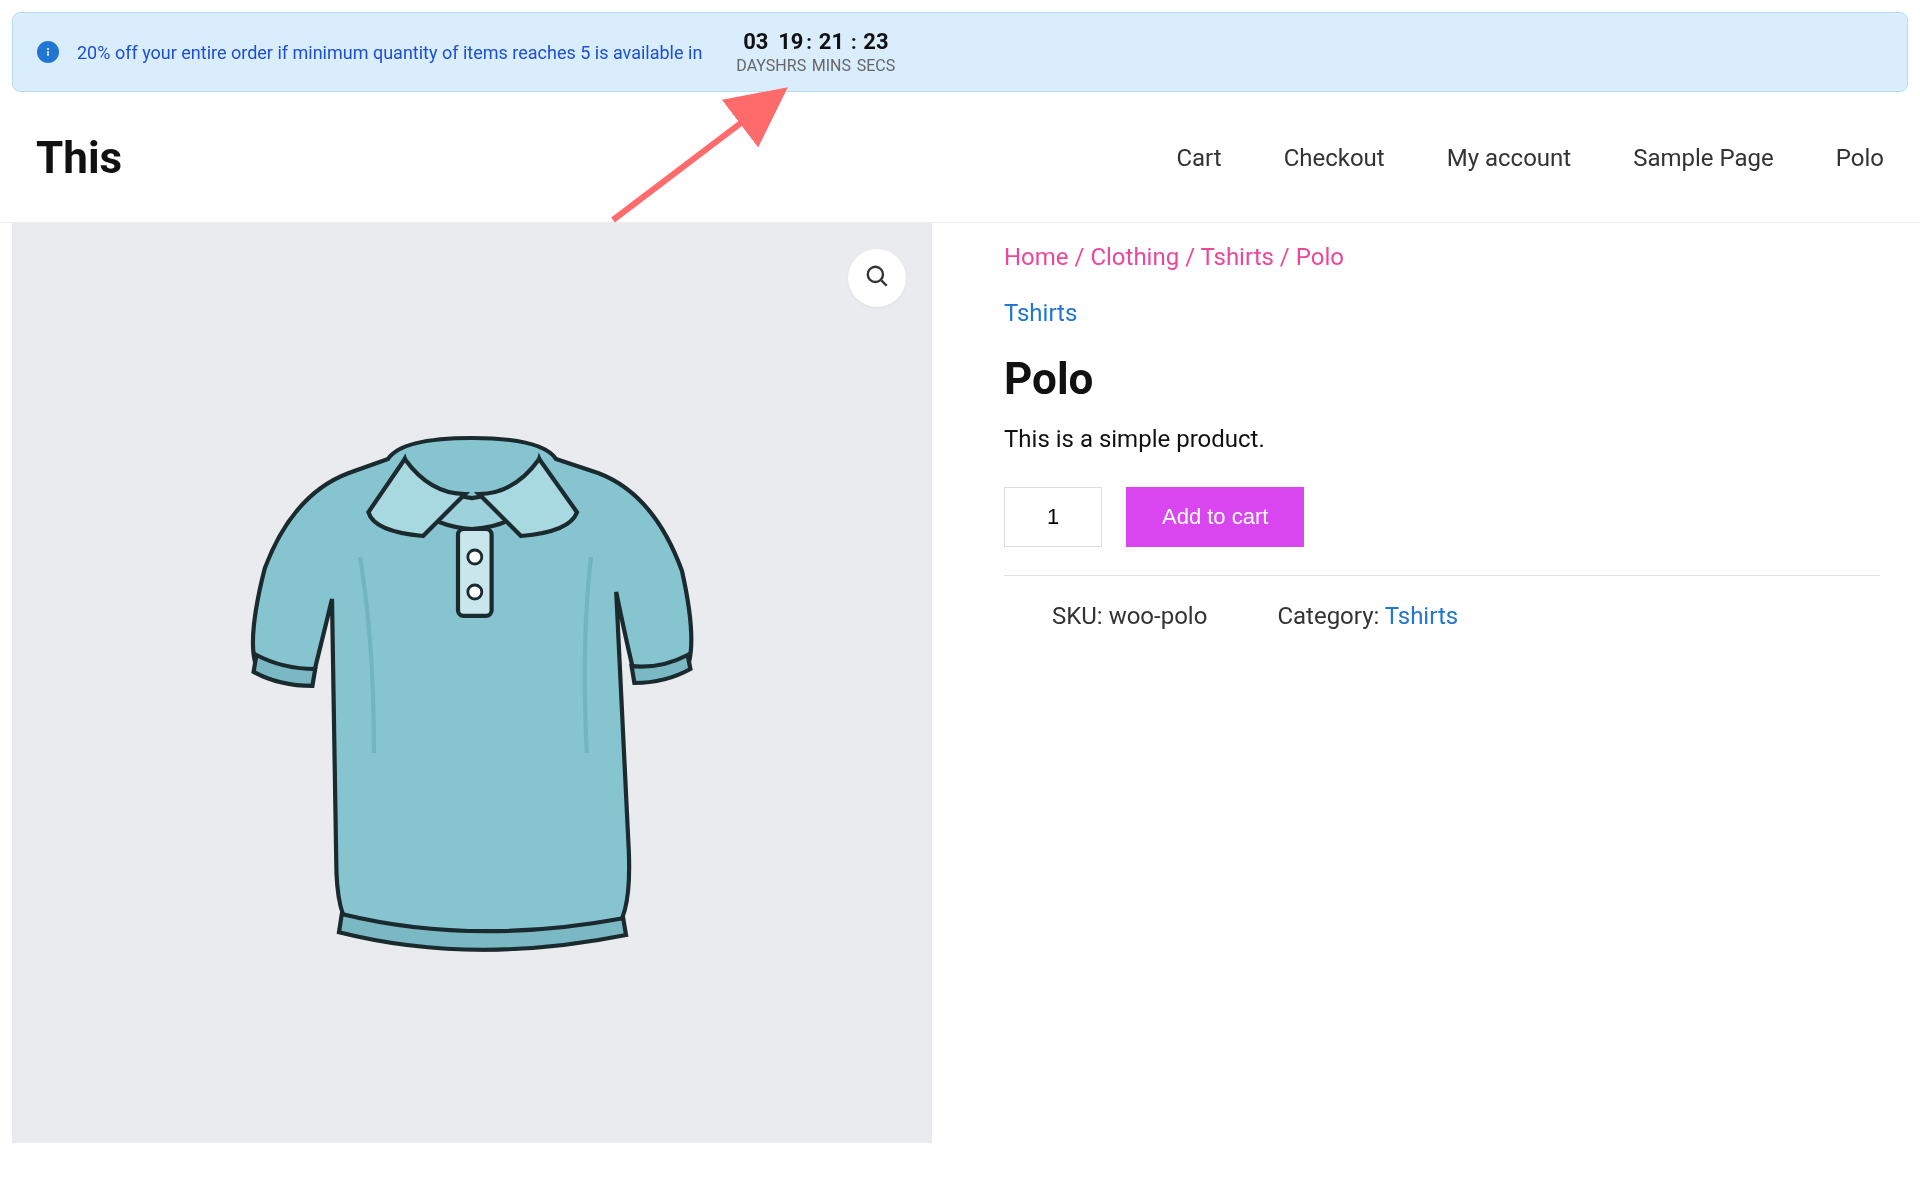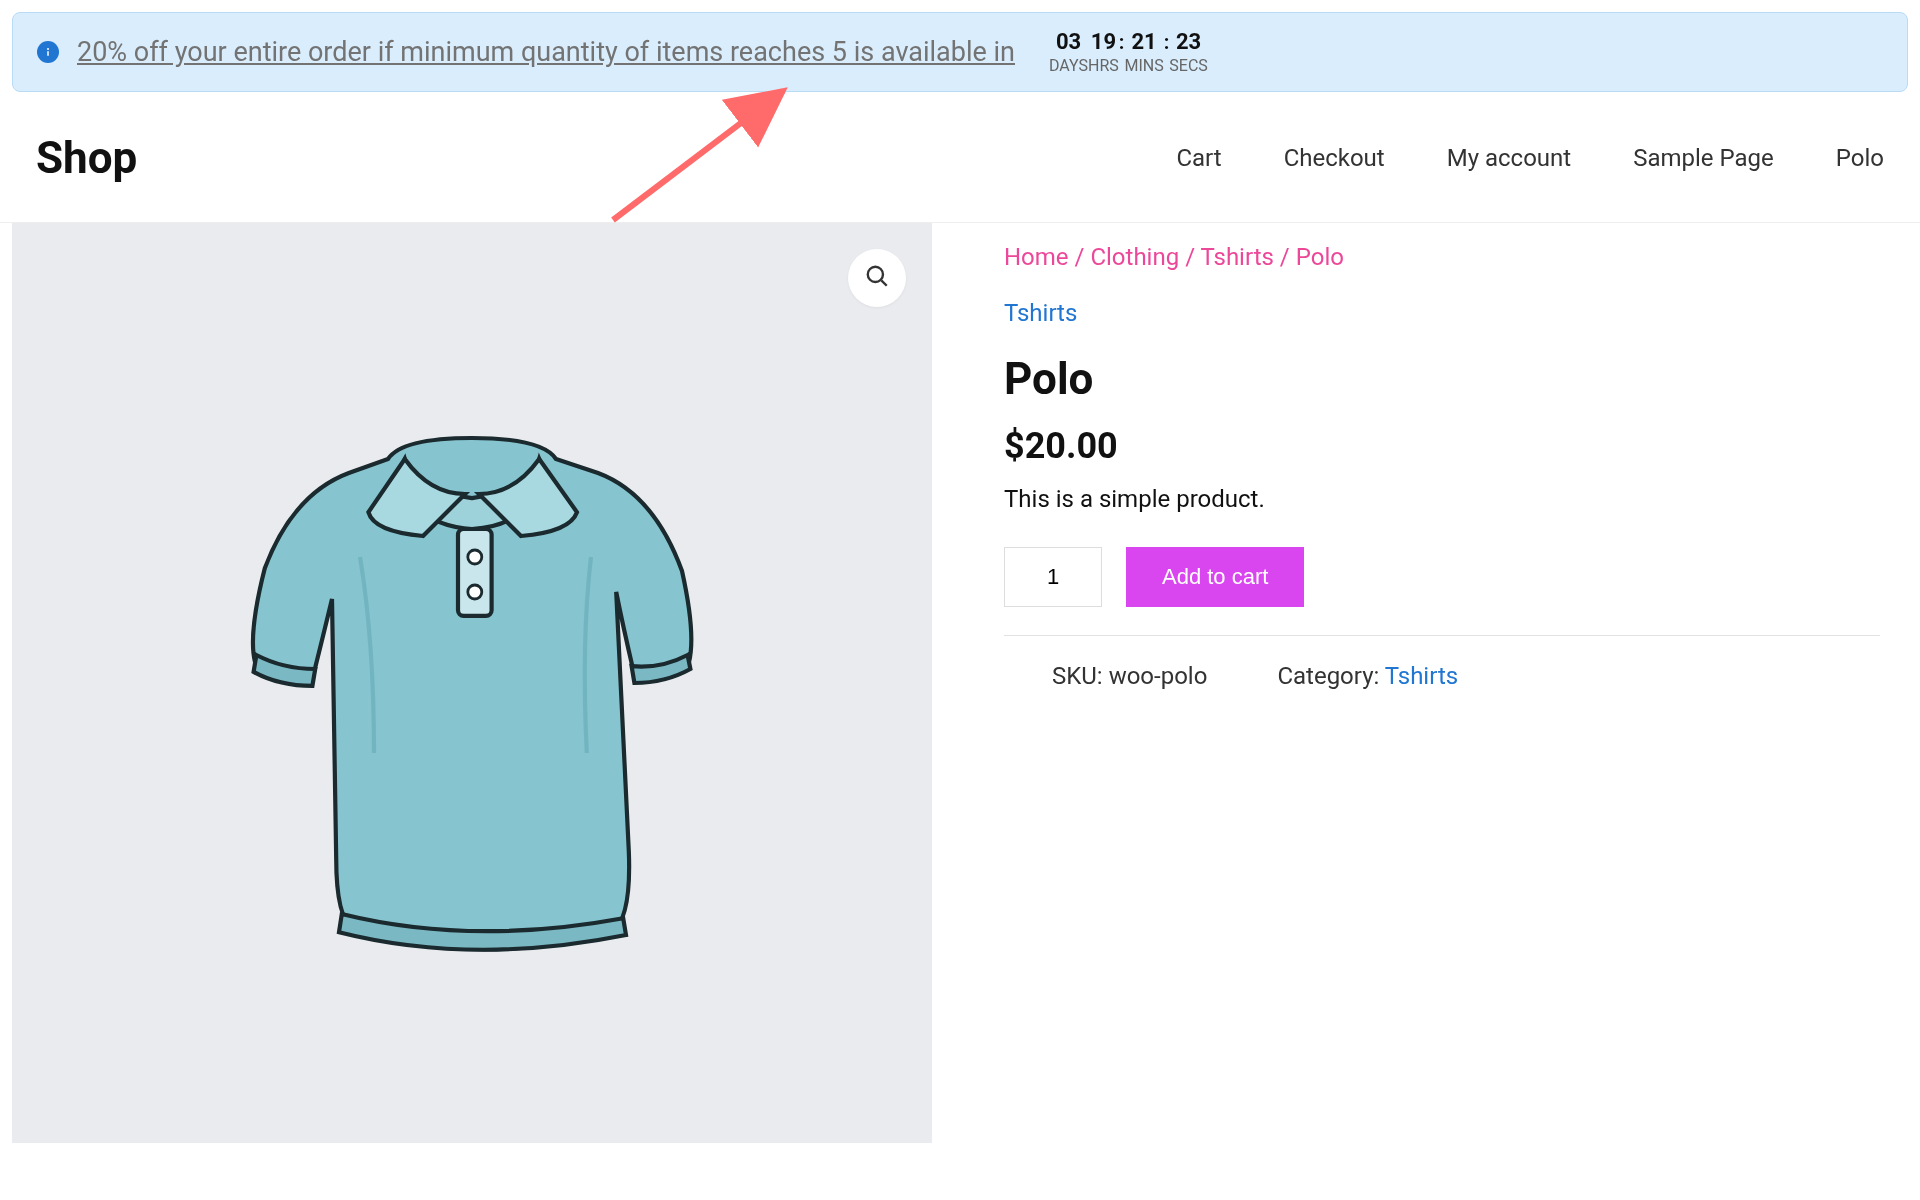--- a/index.html
+++ b/index.html
@@ -26,24 +26,23 @@
       height: 22px;
       border-radius: 50%;
       background: #2176d2;
       display: flex;
       align-items: center;
       justify-content: center;
       flex-shrink: 0;
     }
     .info-icon svg { width: 12px; height: 12px; }
     .promo-text {
-      font-size: 27px;
-      color: #737373;
+      font-size: 18px;
+      color: #1d4ed8;
       font-weight: 400;
-      text-decoration: underline;
     }
     .countdown {
       display: flex;
       align-items: flex-start;
       gap: 0;
       margin-left: 16px;
     }
     .cd-block {
       display: flex;
       flex-direction: column;
@@ -219,21 +218,21 @@
     </div>
     <span class="cd-sep">:</span>
     <div class="cd-block">
       <span class="cd-val">23</span>
       <span class="cd-lbl">SECS</span>
     </div>
   </div>
 </div>
 
 <div class="header">
-  <div class="brand">Shop</div>
+  <div class="brand">This</div>
   <nav class="nav">
     <a href="#">Cart</a>
     <a href="#">Checkout</a>
     <a href="#">My account</a>
     <a href="#">Sample Page</a>
     <a href="#">Polo</a>
   </nav>
 </div>
 
 <div class="main">
@@ -261,21 +260,20 @@
       <path d="M 285 120 Q 278 180 282 260" fill="none" stroke="#5ea5b2" stroke-width="3" opacity="0.5"></path>
     </svg>
   </div>
 
   <div class="product-details">
     <div class="breadcrumb">
       <span class="bc-item">Home</span><span class="bc-item"> / </span><span class="bc-item">Clothing</span><span class="bc-item"> / </span><span class="bc-item">Tshirts</span><span class="bc-item"> / </span><span class="bc-item">Polo</span>
     </div>
     <a href="#" class="cat-link">Tshirts</a>
     <h1 class="title">Polo</h1>
-    <div class="price">$20.00</div>
     <div class="desc">This is a simple product.</div>
     <div class="cart-row">
       <input class="qty-input" type="text" value="1" style="">
       <button class="add-btn">Add to cart</button>
     </div>
     <div class="divider"></div>
     <div class="meta">
       <span class="lbl">SKU: </span><span class="val">woo-polo</span><span class="gap"></span><span class="lbl">Category: </span><a href="#" class="link">Tshirts</a>
     </div>
   </div>

